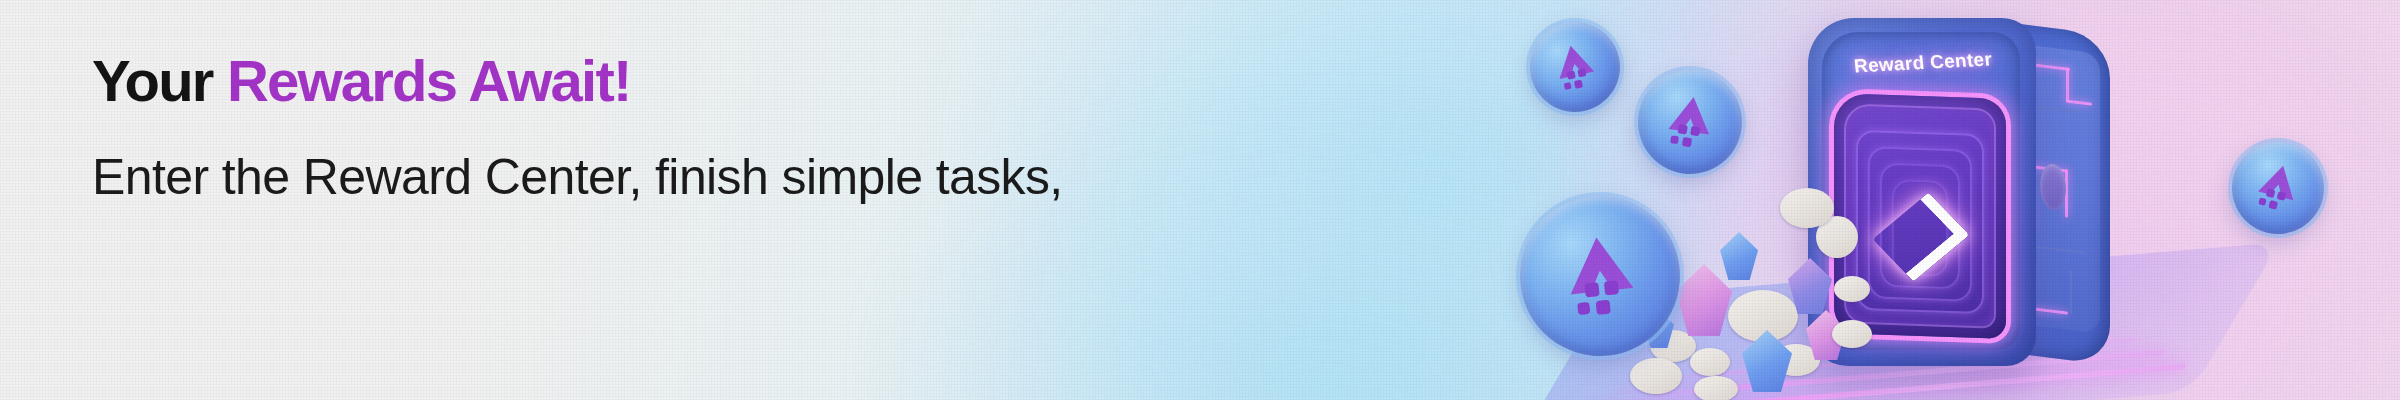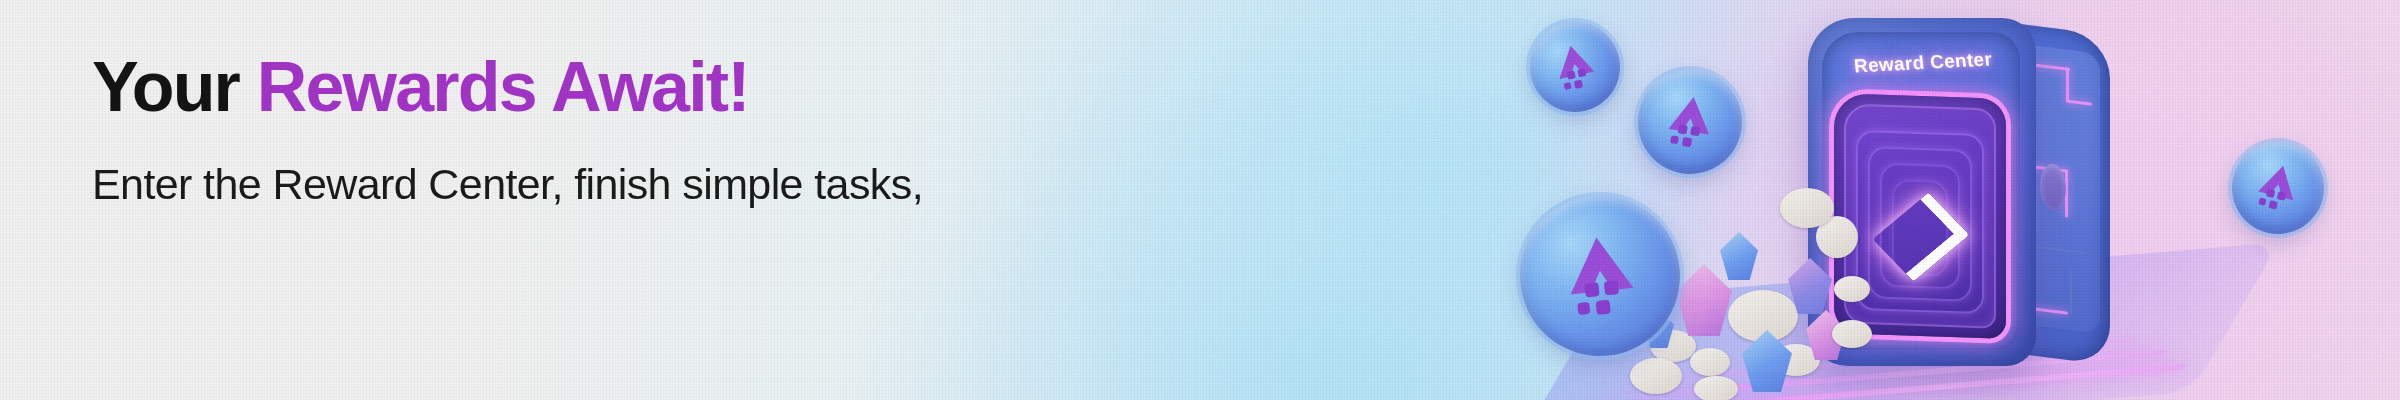--- a/index.html
+++ b/index.html
@@ -68,32 +68,32 @@
   .bg-left-flat {
     position: absolute; left: 0; top: 0; width: 620px; height: 400px;
     background: linear-gradient(90deg,
       #f1f1f1 0%, #f1f1f1 55%, rgba(241,241,241,0) 100%);
   }
 
   
   .copy { position: absolute; left: 92px; top: 52px; z-index: 40; }
 
   .headline {
-    font-size: 70px;
+    font-size: 58px;
     font-weight: 700;
     letter-spacing: -1.8px;
     line-height: 1.0;
     white-space: nowrap;
   }
   .hl-dark   { color: #141414; }
   .hl-accent { color: #a334c7; }
 
   .sub {
     margin-top: 34px;
-    font-size: 43px;
+    font-size: 50px;
     font-weight: 400;
     line-height: 1.33;
     letter-spacing: -0.6px;
     color: #1b1b1b;
   }
   .sub-line { white-space: nowrap; display: block; }
 
   
   .art {
     position: absolute;

